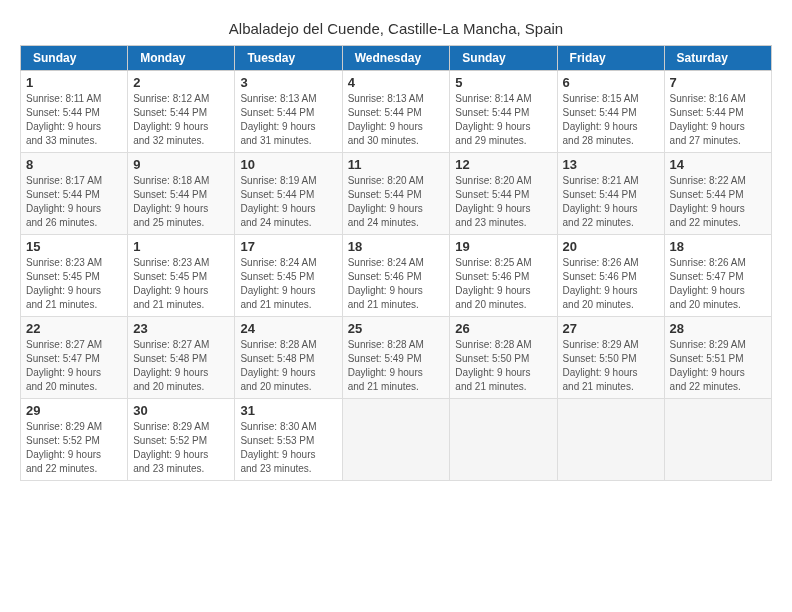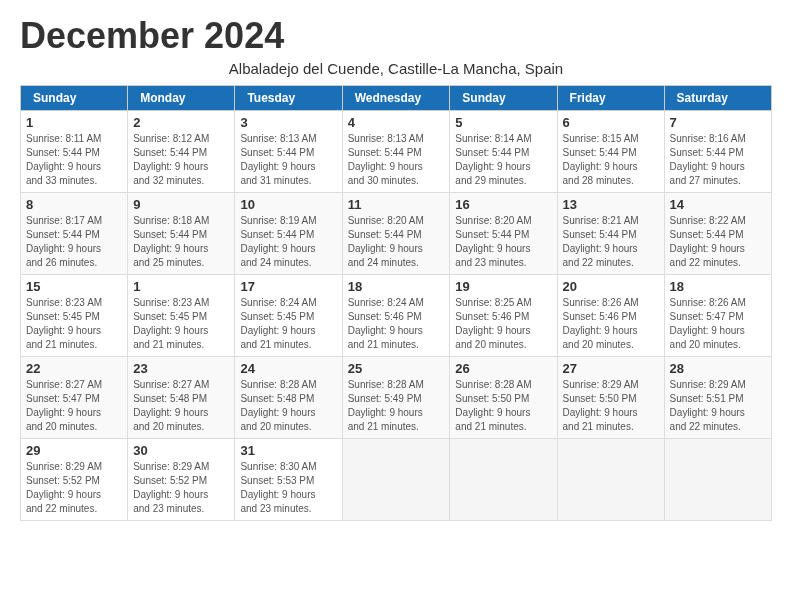--- a/index.html
+++ b/index.html
@@ -73,21 +73,20 @@
       background: #f5f5f5;
     }
     .row-shade {
       background: #f9f9f9;
     }
   </style>
 </head>
 <body>
 
 <div class="header-area">
-  <div class="month-title">December 2024</div>
 </div>
 
 <div class="location-title">Albaladejo del Cuende, Castille-La Mancha, Spain</div>
 
 <table class="calendar">
   <thead>
     <tr id="calendar-header-row">
         <th>Sunday</th>
         <th>Monday</th>
         <th>Tuesday</th>
@@ -172,21 +171,21 @@
 and 24 minutes.</div>
         </td>
         <td>
           <span class="day-num">11</span>
           <div class="day-info" style="white-space: pre-line;">Sunrise: 8:20 AM
 Sunset: 5:44 PM
 Daylight: 9 hours
 and 24 minutes.</div>
         </td>
         <td>
-          <span class="day-num">16</span>
+          <span class="day-num">12</span>
           <div class="day-info" style="white-space: pre-line;">Sunrise: 8:20 AM
 Sunset: 5:44 PM
 Daylight: 9 hours
 and 23 minutes.</div>
         </td>
         <td>
           <span class="day-num">13</span>
           <div class="day-info" style="white-space: pre-line;">Sunrise: 8:21 AM
 Sunset: 5:44 PM
 Daylight: 9 hours

